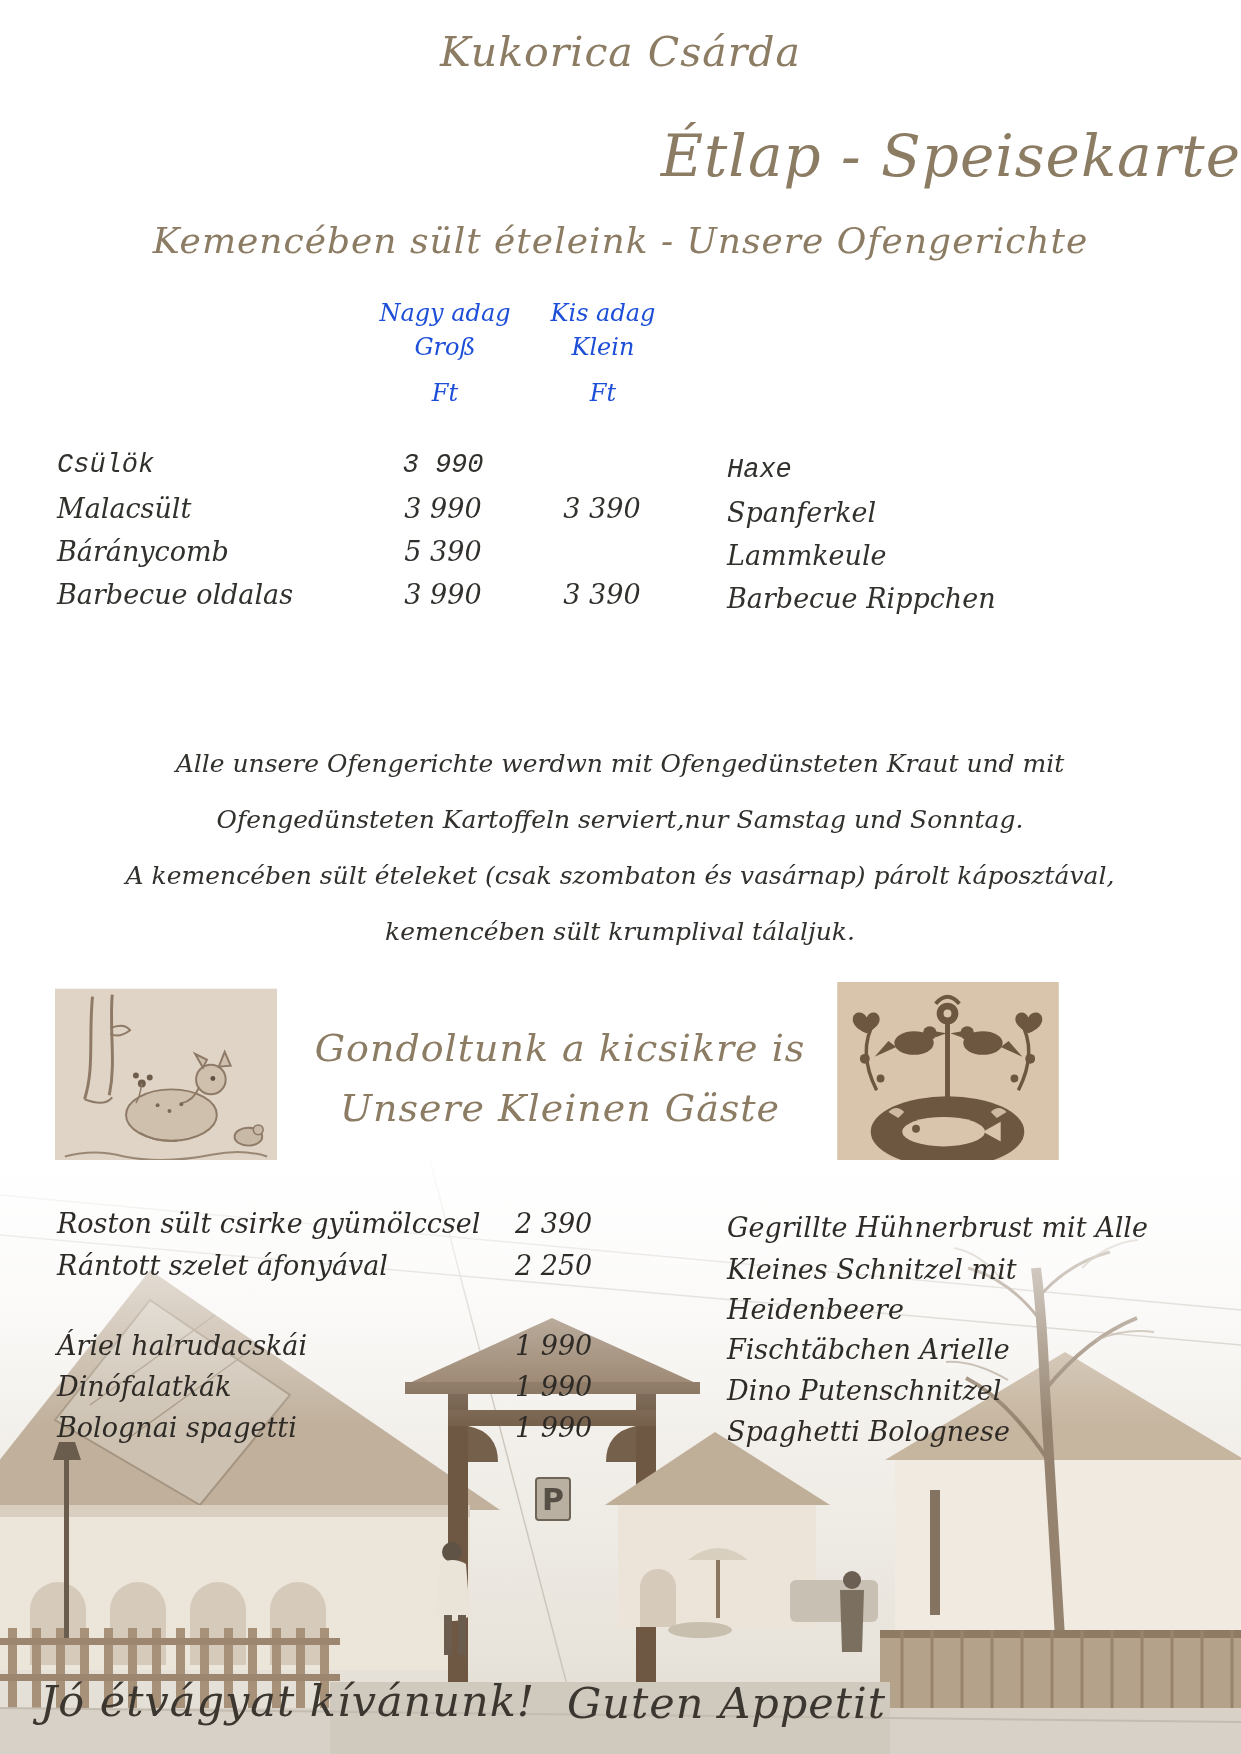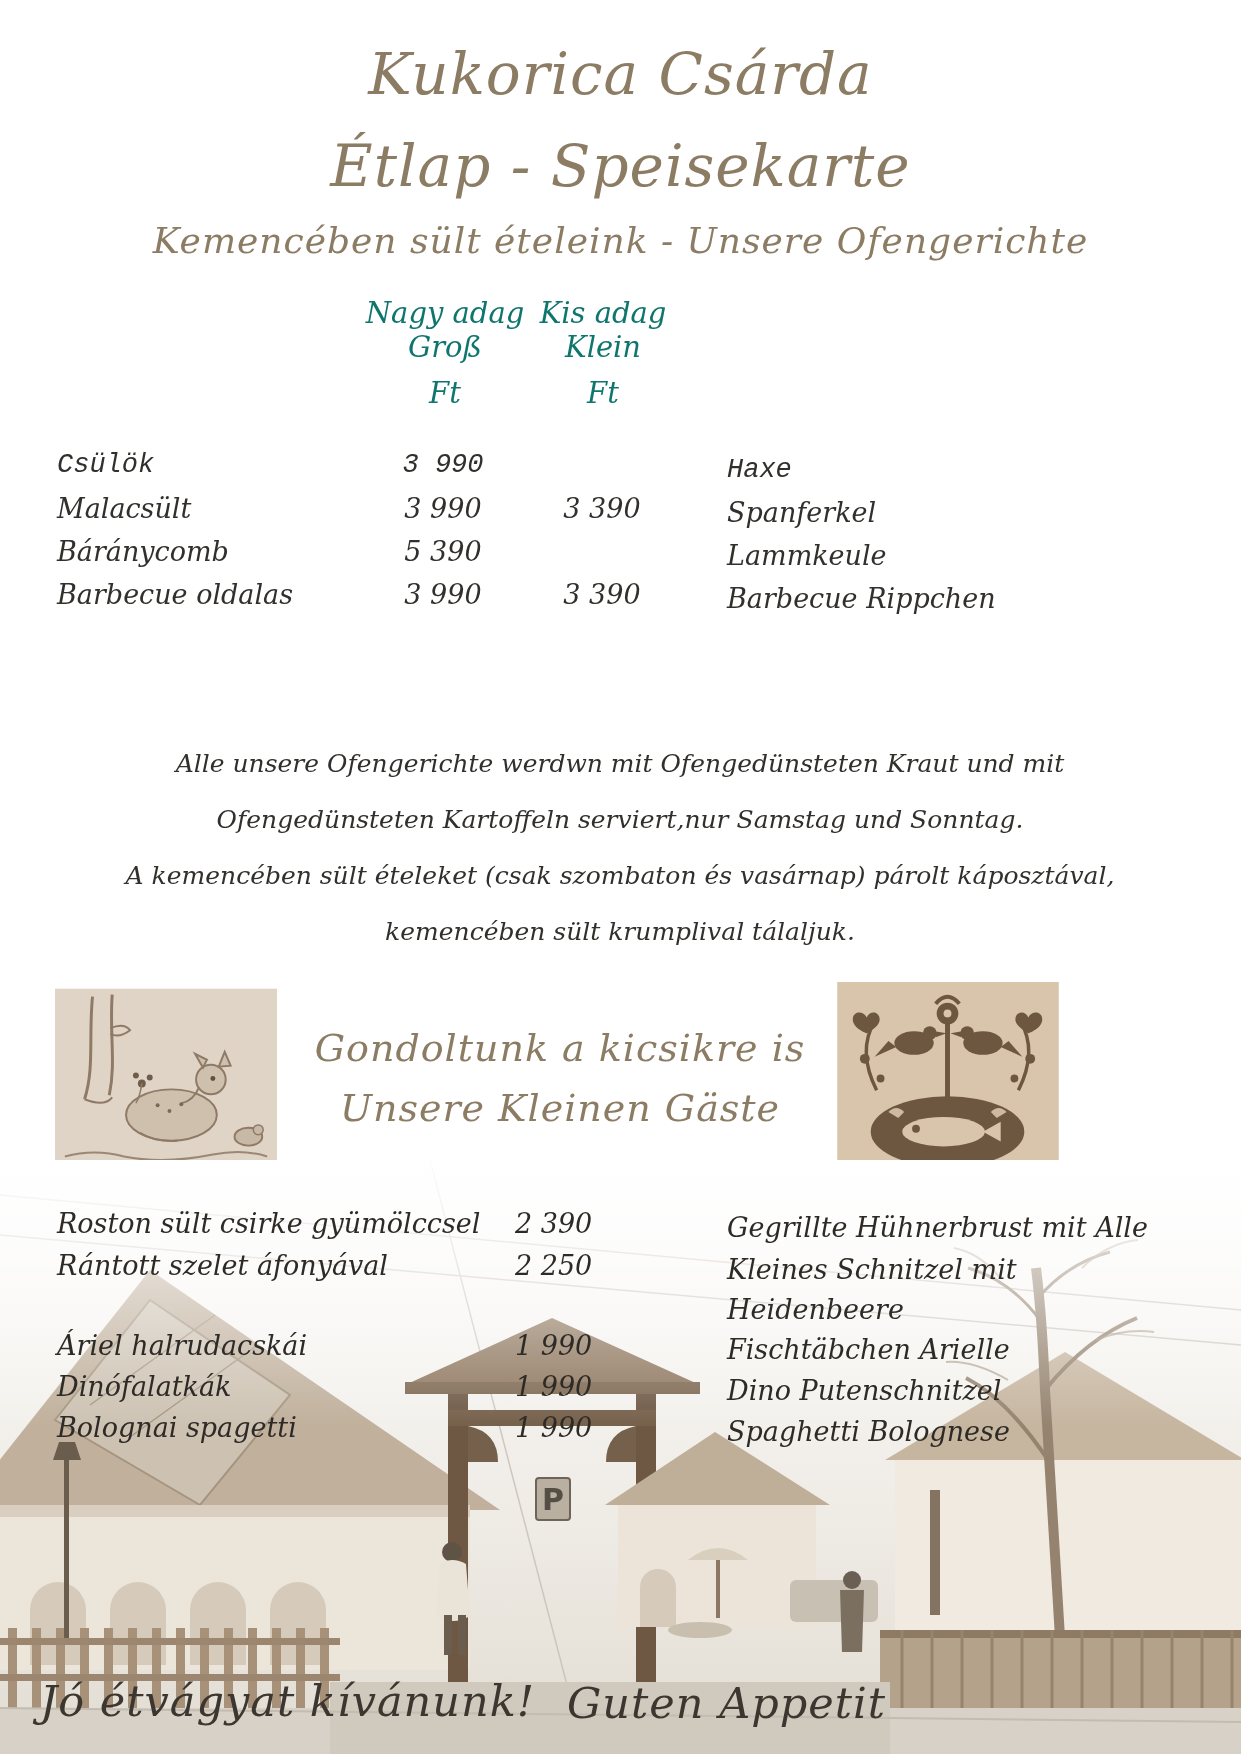--- a/index.html
+++ b/index.html
@@ -5,27 +5,27 @@
   * { margin:0; padding:0; box-sizing:border-box; }
   html,body { background:#ffffff; }
   .page {
     position:relative; width:1241px; height:1754px; background:#ffffff;
     overflow:hidden; font-family:"DejaVu Serif", serif; color:#32302c;
   }
   .script-heading {
     position:absolute; left:0; width:100%; text-align:center;
     font-style:italic; color:#8c7c63; letter-spacing:1px;
   }
-  .t1 { top:40px;  font-size:58px; }
-  .t2 { top:132px; font-size:58px; }
+  .t1 { top:28px;  font-size:41px; }
+  .t2 { top:122px; font-size:58px;text-align:right; }
   .sec { top:220px; font-size:36px; }
 
   .colhead {
     position:absolute; width:200px; text-align:center;
-    font-style:italic; font-size:29px; line-height:34px; color:#0f766e;
+    font-style:italic; font-size:24px; line-height:34px; color:#1d4ed8;
   }
   .colhead .ft { margin-top:12px; }
 
   .mrow { position:absolute; left:0; width:100%; height:40px; font-style:italic; font-size:27px; }
   .c-hu { position:absolute; left:57px;  width:380px; }
   .c-lg { position:absolute; left:358px; width:170px; text-align:center; }
   .c-sm { position:absolute; left:517px; width:170px; text-align:center; }
   .c-de { position:absolute; left:727px; width:460px; white-space:pre-line; line-height:40px; }
 
   .notes {

